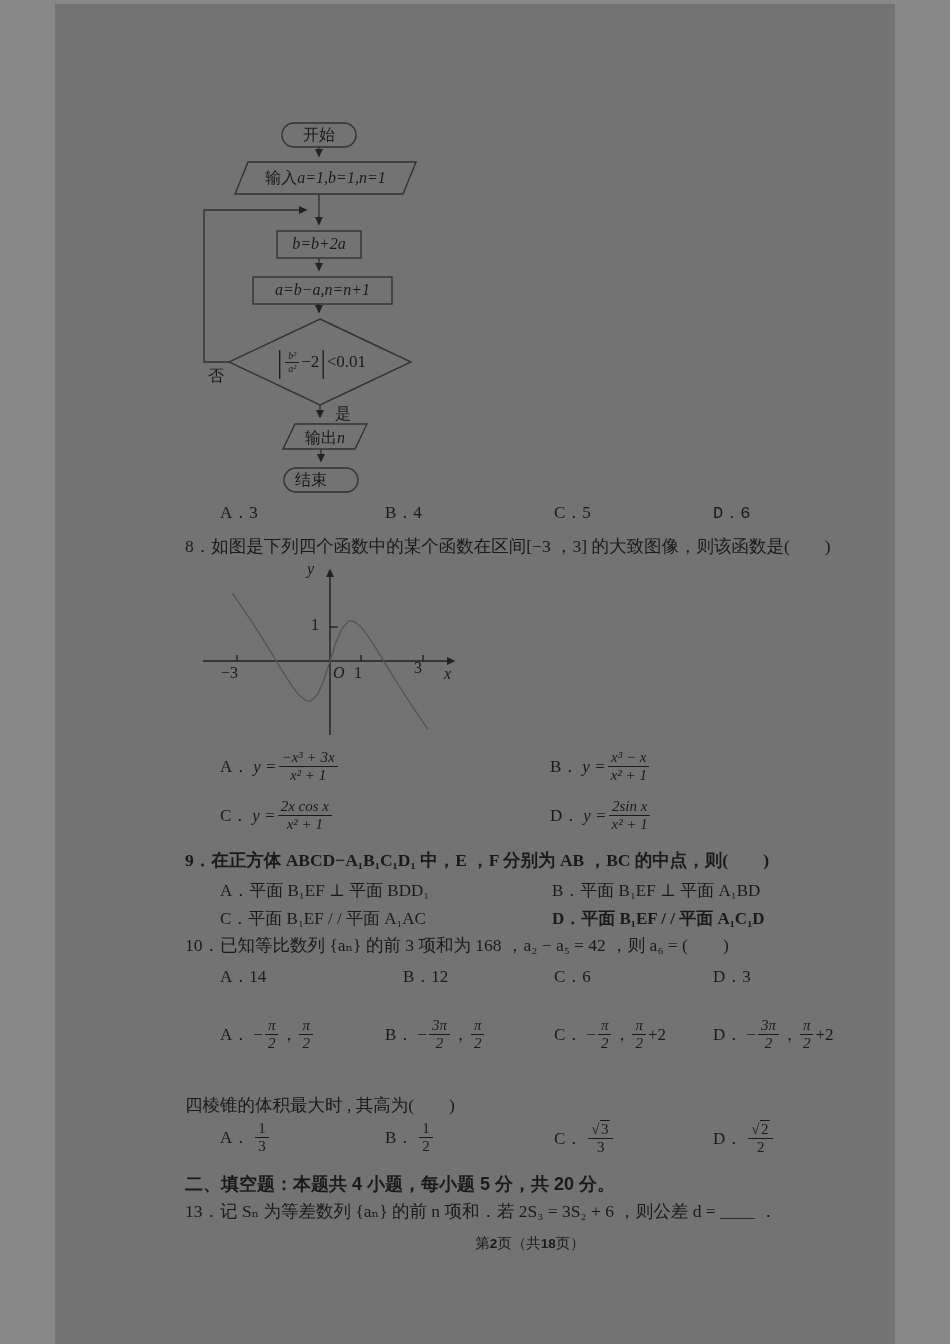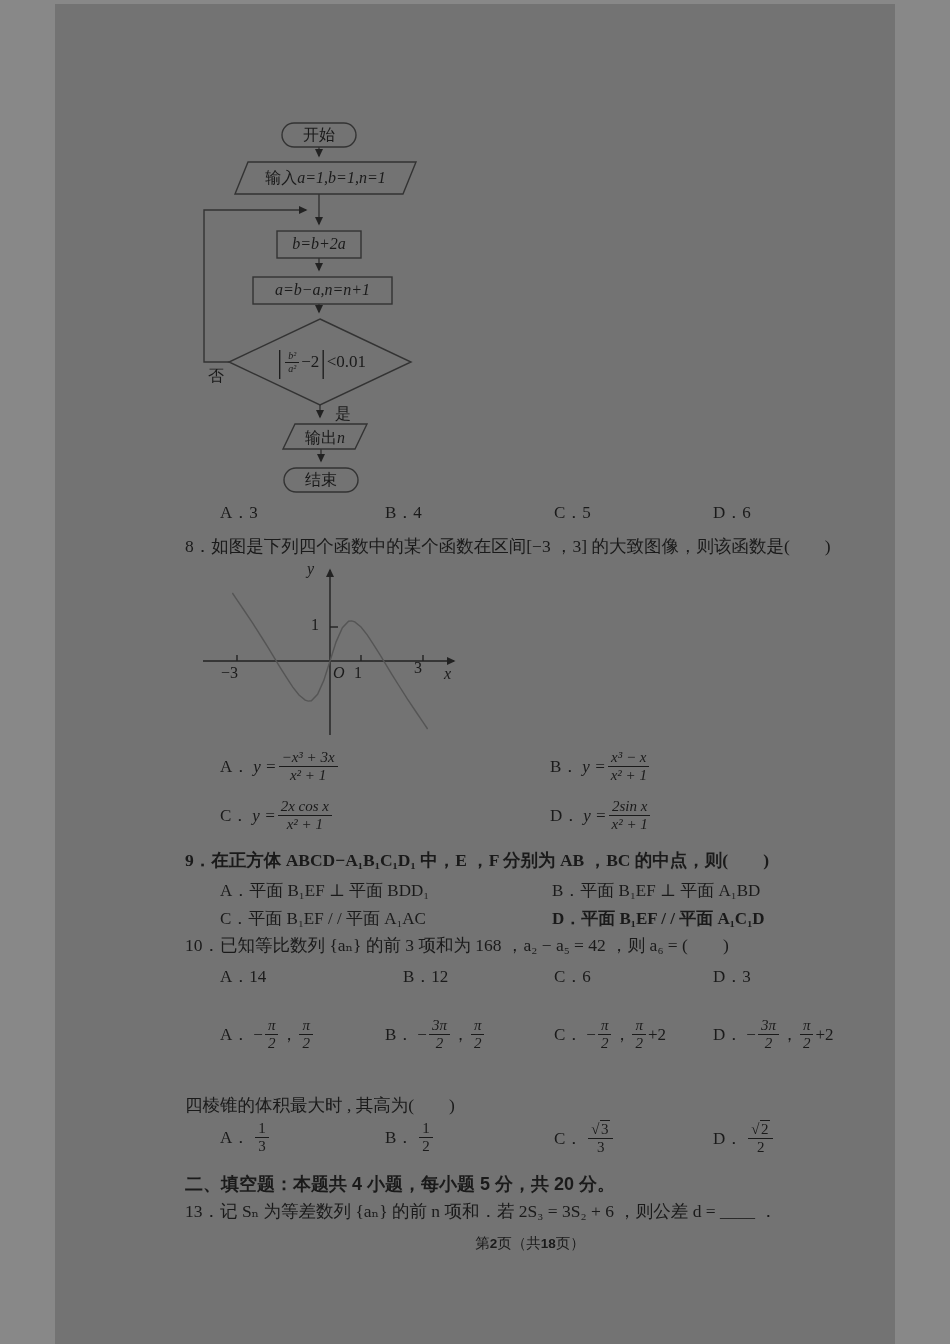--- a/index.html
+++ b/index.html
@@ -86,27 +86,27 @@
         <span class="fnum fc-math">b²</span>
         <span class="fden fc-math">a²</span>
       </span>
     <span>−2</span>
     <span class="bigbar">|</span>
     <span>&lt;0.01</span>
   </div>
   <div class="abs yes-no" style="left:153px;top:362px;">否</div>
   <div class="abs yes-no" style="left:280px;top:400px;">是</div>
   <div class="abs fc-label" style="left:228px;top:424px;width:84px;"><span>输出</span><span class="fc-math">n</span></div>
-  <div class="abs fc-label" style="left:229px;top:466px;width:74px;font-family:Liberation Serif, serif;">结束</div>
+  <div class="abs fc-label" style="left:219px;top:466px;width:74px;font-family:Liberation Serif, serif;">结束</div>
 
   <div>
     <span class="abs opt-plain" style="left:165px;top:497px;">A．3</span>
     <span class="abs opt-plain" style="left:330px;top:497px;">B．4</span>
     <span class="abs opt-plain" style="left:499px;top:497px;">C．5</span>
-    <span class="abs opt-plain" style="left:658px;top:497px;">D．6</span>
+    <span class="abs opt-plain" style="left:658px;top:497px;font-family:Liberation Mono, monospace;">D．6</span>
   </div>
 
   <div class="abs stem" style="left:130px;top:531px;">8．如图是下列四个函数中的某个函数在区间[−3 ，3] 的大致图像，则该函数是(　　)</div>
 
   <span class="abs graph-label mi" style="left:252px;top:556px;">y</span>
   <span class="abs graph-label mi" style="left:389px;top:661px;">x</span>
   <span class="abs graph-label mi" style="left:278px;top:660px;">O</span>
   <span class="abs graph-label" style="left:166px;top:660px;">−3</span>
   <span class="abs graph-label" style="left:299px;top:660px;">1</span>
   <span class="abs graph-label" style="left:359px;top:655px;">3</span>

